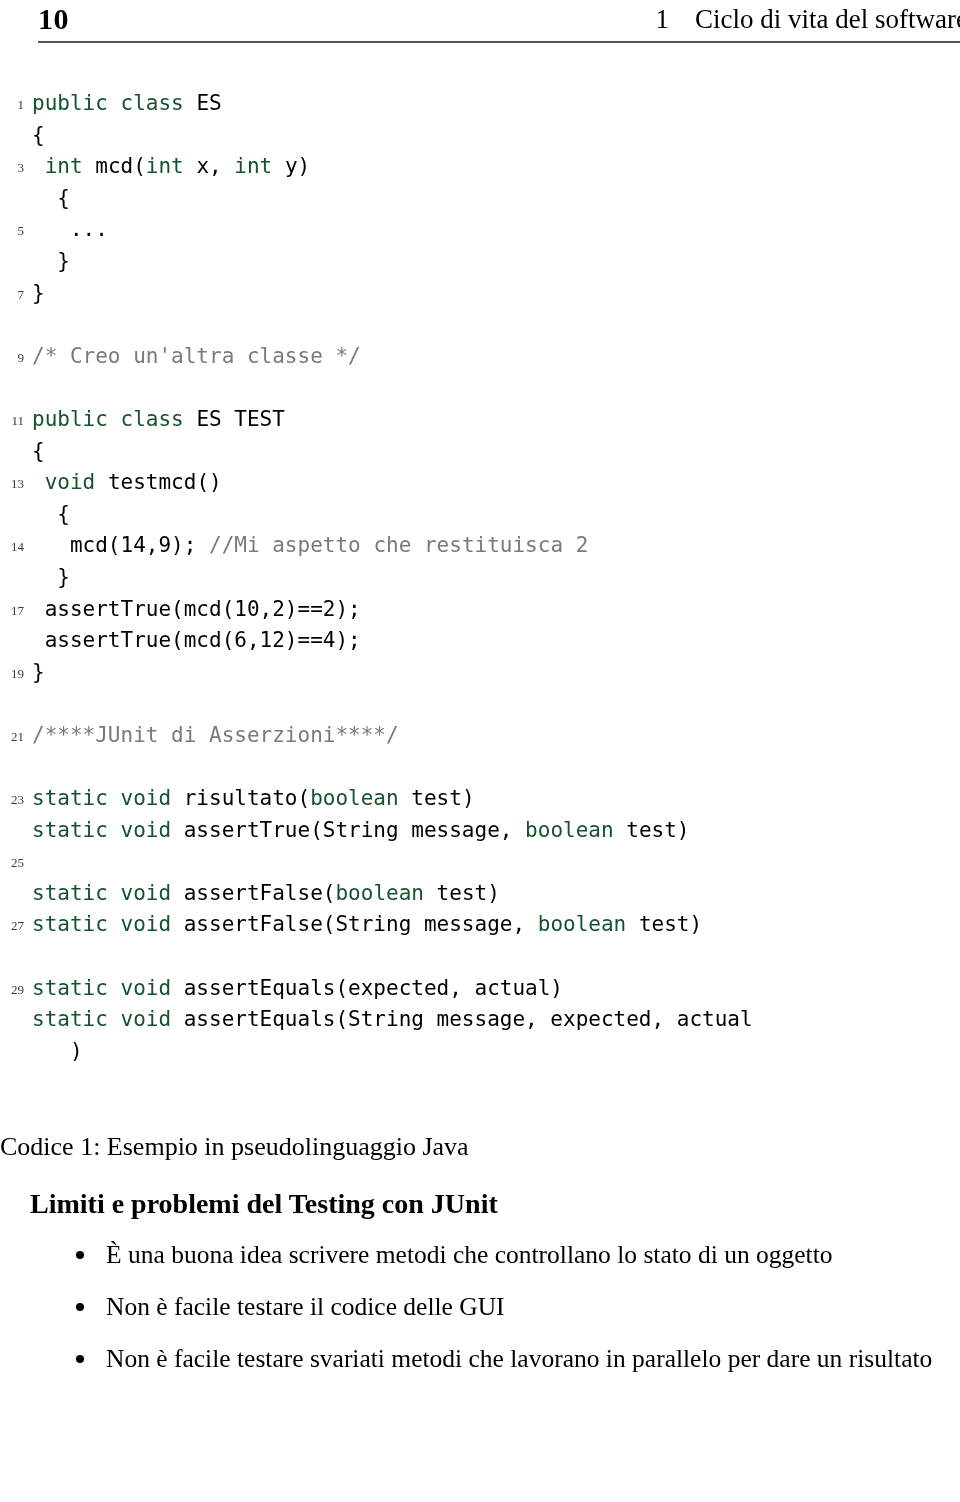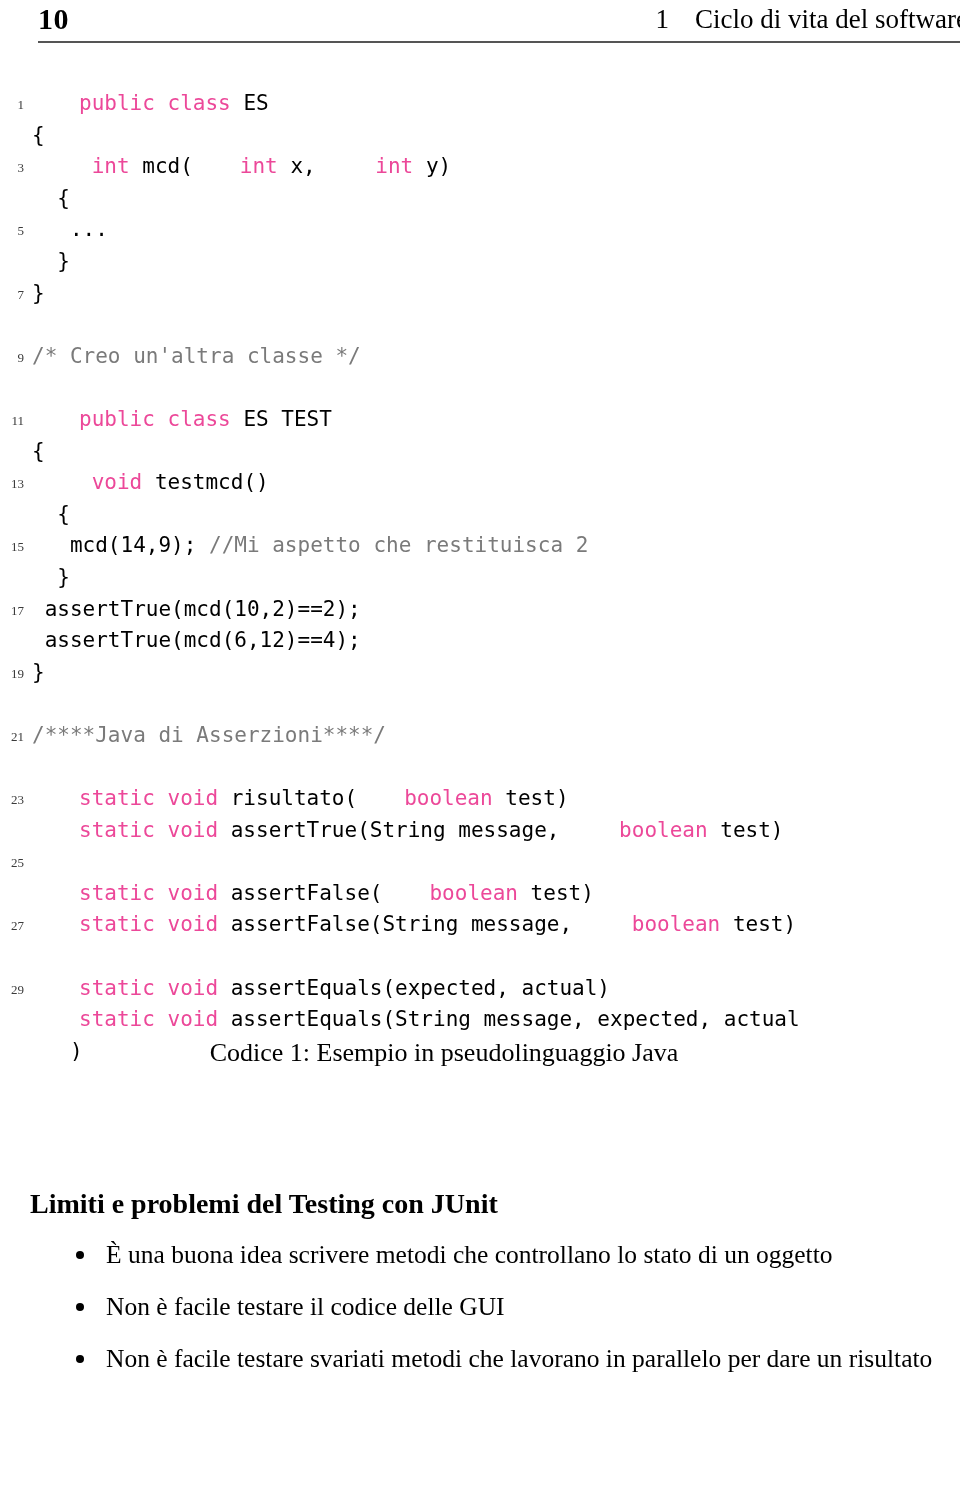--- a/index.html
+++ b/index.html
@@ -80,31 +80,30 @@
     line-height: 34px;
     color: #3a3a3a;
   }
   .code-line .ctext {
     position: absolute;
     left: 32px;
     top: 0;
     white-space: pre;
   }
   .code-line.blank { height: 31.6px; }
-  .kw  { color: #ec4899; margin-left: 47px; }
+  .kw  { color: #14532d; }
   .cmt { color: #7a7a7a; }
   .pln { color: #000000; margin-top: 28px; }
 
   
   .caption {
     position: absolute;
     left: 0;
-    top: 1036px;
+    top: 1130px;
     width: 888px;
-    text-align: center;
     font-size: 26px;
     line-height: 34px;
   }
 
   
   .sec-heading {
     position: absolute;
     left: 30px;
     top: 1186px;
     font-size: 28px;
@@ -159,27 +158,27 @@
     <div class="code-line"><span class="lno">5</span><span class="ctext"><span class="pln">   ...</span></span></div>
     <div class="code-line"><span class="lno"></span><span class="ctext"><span class="pln">  }</span></span></div>
     <div class="code-line"><span class="lno">7</span><span class="ctext"><span class="pln">}</span></span></div>
     <div class="code-line blank"><span class="lno"></span><span class="ctext"></span></div>
     <div class="code-line"><span class="lno">9</span><span class="ctext"><span class="cmt">/* Creo un'altra classe */</span></span></div>
     <div class="code-line blank"><span class="lno"></span><span class="ctext"></span></div>
     <div class="code-line"><span class="lno">11</span><span class="ctext"><span class="kw">public class </span><span class="pln">ES TEST</span></span></div>
     <div class="code-line"><span class="lno"></span><span class="ctext"><span class="pln">{</span></span></div>
     <div class="code-line"><span class="lno">13</span><span class="ctext"><span class="pln"> </span><span class="kw">void</span><span class="pln"> testmcd()</span></span></div>
     <div class="code-line"><span class="lno"></span><span class="ctext"><span class="pln">  {</span></span></div>
-    <div class="code-line"><span class="lno">15</span><span class="ctext"><span class="pln">   mcd(14,9); </span><span class="cmt">//Mi aspetto che restituisca 2</span></span></div>
+    <div class="code-line"><span class="lno">14</span><span class="ctext"><span class="pln">   mcd(14,9); </span><span class="cmt">//Mi aspetto che restituisca 2</span></span></div>
     <div class="code-line"><span class="lno"></span><span class="ctext"><span class="pln">  }</span></span></div>
     <div class="code-line"><span class="lno">17</span><span class="ctext"><span class="pln"> assertTrue(mcd(10,2)==2);</span></span></div>
     <div class="code-line"><span class="lno"></span><span class="ctext"><span class="pln"> assertTrue(mcd(6,12)==4);</span></span></div>
     <div class="code-line"><span class="lno">19</span><span class="ctext"><span class="pln">}</span></span></div>
     <div class="code-line blank"><span class="lno"></span><span class="ctext"></span></div>
-    <div class="code-line"><span class="lno">21</span><span class="ctext"><span class="cmt">/****Java di Asserzioni****/</span></span></div>
+    <div class="code-line"><span class="lno">21</span><span class="ctext"><span class="cmt">/****JUnit di Asserzioni****/</span></span></div>
     <div class="code-line blank"><span class="lno"></span><span class="ctext"></span></div>
     <div class="code-line"><span class="lno">23</span><span class="ctext"><span class="kw">static void</span><span class="pln"> risultato(</span><span class="kw">boolean</span><span class="pln"> test)</span></span></div>
     <div class="code-line"><span class="lno"></span><span class="ctext"><span class="kw">static void</span><span class="pln"> assertTrue(String message, </span><span class="kw">boolean</span><span class="pln"> test)</span></span></div>
     <div class="code-line blank"><span class="lno">25</span><span class="ctext"></span></div>
     <div class="code-line"><span class="lno"></span><span class="ctext"><span class="kw">static void</span><span class="pln"> assertFalse(</span><span class="kw">boolean</span><span class="pln"> test)</span></span></div>
     <div class="code-line"><span class="lno">27</span><span class="ctext"><span class="kw">static void</span><span class="pln"> assertFalse(String message, </span><span class="kw">boolean</span><span class="pln"> test)</span></span></div>
     <div class="code-line blank"><span class="lno"></span><span class="ctext"></span></div>
     <div class="code-line"><span class="lno">29</span><span class="ctext"><span class="kw">static void</span><span class="pln"> assertEquals(expected, actual)</span></span></div>
     <div class="code-line"><span class="lno"></span><span class="ctext"><span class="kw">static void</span><span class="pln"> assertEquals(String message, expected, actual</span></span></div>
     <div class="code-line"><span class="lno"></span><span class="ctext"><span class="pln">   )</span></span></div>

